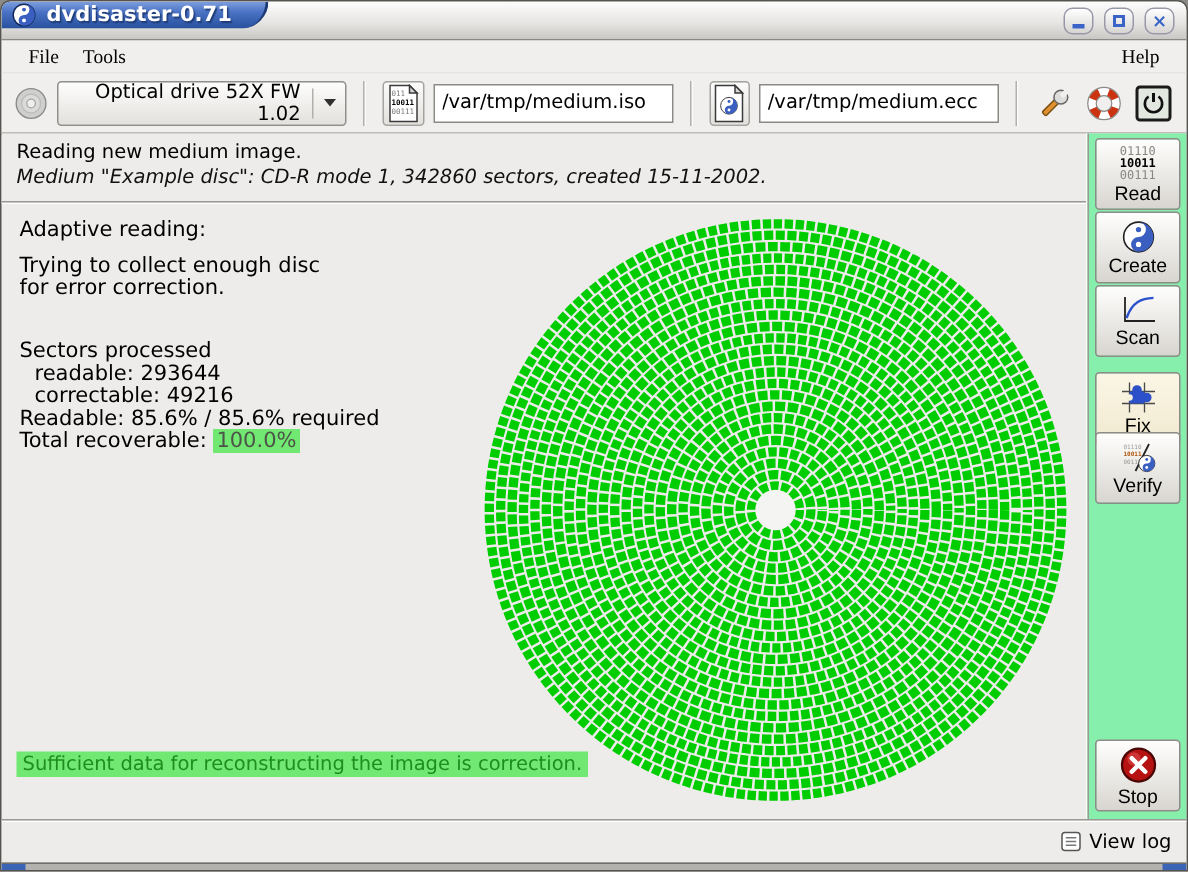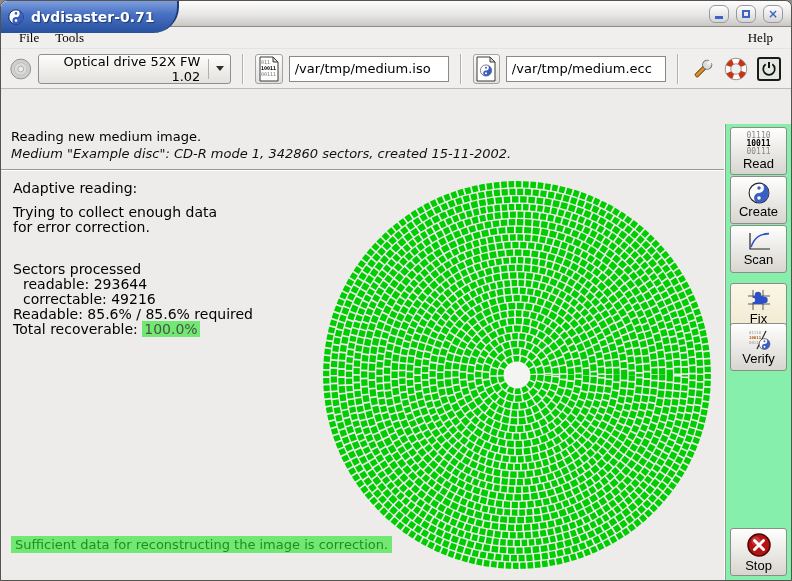--- a/index.html
+++ b/index.html
@@ -4,21 +4,21 @@
 <style>
   * { margin:0; padding:0; box-sizing:border-box; }
   html,body { width:792px; height:581px; background:#8c8a86; font-family:"DejaVu Sans","Liberation Sans",sans-serif; }
   .window { position:relative; width:792px; height:581px; background:#edecea;
             border:1px solid #55534f; border-radius:7px 7px 0 0; overflow:hidden; }
 
   
   .titlebar { position:relative; height:26px;
               background:linear-gradient(#fdfdfd,#e7e6e4 55%,#c9c8c5);
               border-bottom:1px solid #8b8985; border-radius:6px 6px 0 0; }
-  .title-tab { position:absolute; left:0; top:0; height:32px; width:178px;
+  .title-tab { position:absolute; left:0; top:0; height:18px; width:178px;
                background:linear-gradient(#7d9fdd,#4a72c4 40%,#27509e);
                border-right:2px solid #1c3a74;
                border-radius:6px 0 26px 0; display:flex; align-items:center; gap:7px; padding-left:7px; }
   .title-text { color:#fff; font-weight:bold; font-size:14px; text-shadow:1px 1px 1px #1c3a74; }
   .win-buttons { position:absolute; right:8px; top:4px; display:flex; gap:7px; }
   .win-btn { width:20px; height:18px; border:1px solid #9a98a8; border-radius:6px;
              background:linear-gradient(#ffffff,#d6d5d2); display:flex; align-items:center; justify-content:center;
              color:#3a64c8; font-size:12px; font-weight:bold; cursor:default; }
   .glyph-min { width:8px; height:3px; background:#3a64c8; margin-top:6px; }
   .glyph-max { width:8px; height:8px; border:2px solid #3a64c8; }
@@ -37,21 +37,21 @@
            background:linear-gradient(#fdfdfc,#e3e1dd); border:1px solid #918f8b; border-radius:3px; font-size:13px;text-align:right; }
   .combo-arrow-box { display:flex; align-items:center; border-left:1px solid #b2b0ac; padding-left:7px; height:20px; }
   .arrow-down { width:0; height:0; border-left:4px solid transparent; border-right:4px solid transparent; border-top:5px solid #2f2f2f; }
   .path-input { width:160px; height:26px; border:1px solid #8b8985; background:#fff; font-size:13px; padding:0 5px;
                 font-family:"DejaVu Sans","Liberation Sans",sans-serif; color:#000; }
   .doc-btn { width:30px; height:30px; display:flex; align-items:center; justify-content:center;
              background:linear-gradient(#fbfbfa,#e3e1dd); border:1px solid #a5a3a0; border-radius:3px; }
   .tool-btn { width:30px; height:32px; display:flex; align-items:center; justify-content:center; background:none; border:none; }
 
   
-  .content { display:flex; height:457px;margin-top:35px; }
+  .content { display:flex; height:457px; }
   .main-col { position:relative; flex:1; border-right:1px solid #fbfbfa; }
   .header-block { height:46px; padding:5px 10px 0 10px; border-bottom:1px solid #9c9a96; box-shadow:0 1px 0 #ffffff; }
   .hdr1 { font-size:13px; color:#000; }
   .hdr2 { font-size:13px; font-style:italic; color:#111; margin-top:2px; }
 
   .panel { position:absolute; left:12px; top:57px; font-size:14px; color:#000; line-height:15px; }
   .panel-title { margin-bottom:9px; }
   .panel-gap { height:27px; }
   .indent { padding-left:10px; }
   .hl { background:var(--highlight-green,#71e871); color:#4c5448; padding:0 2px; }
@@ -180,21 +180,21 @@
 
   <div class="content">
     <div class="main-col">
       <div class="header-block">
         <div class="hdr1">Reading new medium image.</div>
         <div class="hdr2">Medium "Example disc": CD-R mode 1, 342860 sectors, created 15-11-2002.</div>
       </div>
 
       <div class="panel">
         <div class="panel-title">Adaptive reading:</div>
-        <div>Trying to collect enough data</div>
+        <div>Trying to collect enough disc</div>
         <div>for error correction.</div>
         <div class="panel-gap"></div>
         <div>Sectors processed</div>
         <div class="indent">readable: 293644</div>
         <div class="indent">correctable: 49216</div>
         <div>Readable: 85.6% / 85.6% required</div>
         <div>
           <span>Total recoverable:</span>
           <span class="hl">100.0%</span>
         </div>

